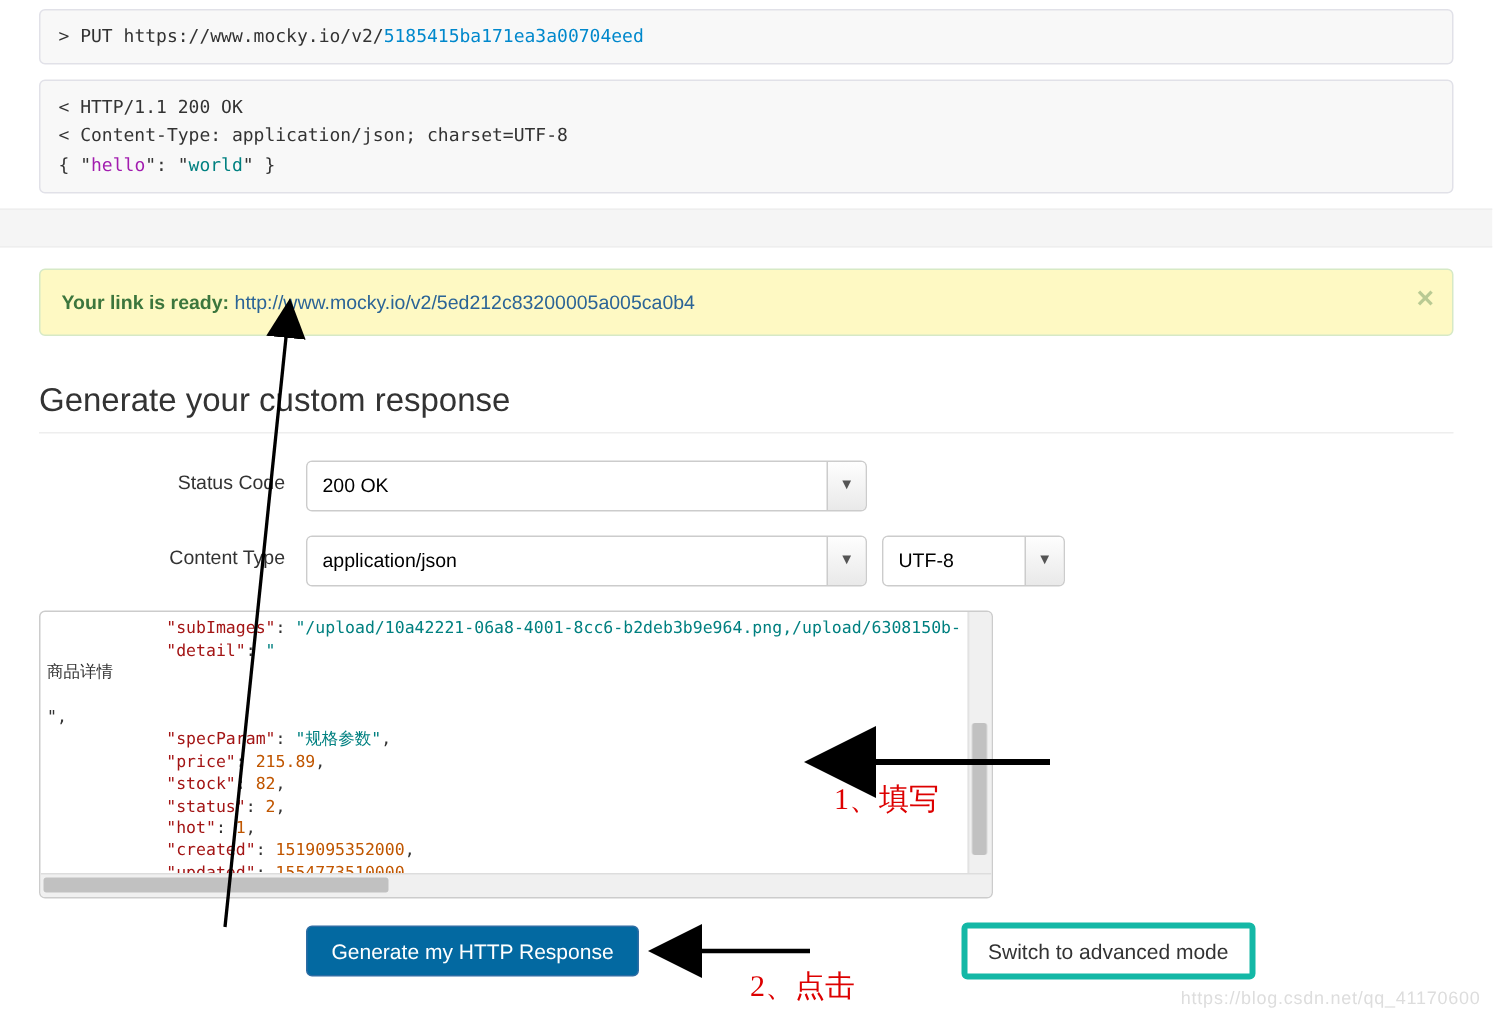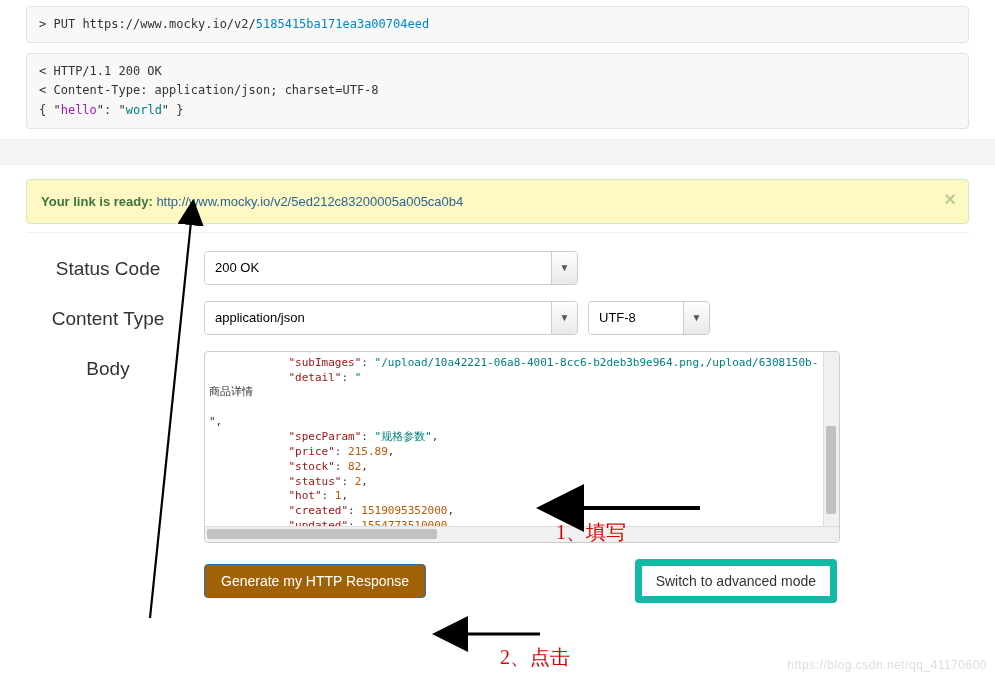--- a/index.html
+++ b/index.html
@@ -59,24 +59,24 @@
   }
   .hr { border-top: 1px solid #eee; margin: 8px 0 18px 0; }
   .form-horizontal { }
   .form-row {
     display: flex;
     align-items: flex-start;
     margin-bottom: 16px;
   }
   .form-label {
     width: 178px;
-    text-align: center;
+    text-align: right;
     padding-right: 14px;
     padding-top: 7px;
-    font-size: 19px;
+    font-size: 13px;
     color: #333;
   }
   .form-controls {
     flex: 1;
     display: flex;
     gap: 10px;
     align-items: flex-start;
   }
   .select-wrap {
     display: inline-flex;
@@ -154,32 +154,32 @@
     background: #c1c1c1; border-radius: 2px;
   }
   .actions-row {
     display: flex;
     align-items: center;
     gap: 20px;
     margin-left: 178px;
     margin-top: 8px;
   }
   .btn-primary {
-    background: #a16207;
+    background: #0369a1;
     color: #fff;
     border: 1px solid #2e6da4;
     border-radius: 4px;
     padding: 8px 16px;
     font-size: 14px;
     cursor: pointer;
   }
   .btn-default {
     background: #fff;
     color: #333;
-    border: 7px solid #14b8a6;
+    border: 4px solid #14b8a6;
     border-radius: 4px;
     padding: 7px 14px;
     font-size: 14px;
     cursor: pointer;
     margin-left: auto;
     margin-right: 132px;
     text-align: center;
   }
   
   .anno-label {
@@ -216,20 +216,21 @@
 <div class="spacer"></div>
 
 <div class="page">
 
   <div class="alert">
     <strong>Your link is ready:</strong>
     <a href="#">http://www.mocky.io/v2/5ed212c83200005a005ca0b4</a>
     <span class="close">×</span>
   </div>
 
+  <h2 class="section-title">Generate your custom response</h2>
   <div class="hr"></div>
 
   <div class="form-horizontal">
 
     <div class="form-row">
       <div class="form-label">Status Code</div>
       <div class="form-controls">
         <div class="select-wrap">
           <select class="select-status">
             <option>200 OK</option>
@@ -251,21 +252,20 @@
         <div class="select-wrap">
           <select class="select-charset">
             <option>UTF-8</option>
           </select>
           <span class="select-caret">▼</span>
         </div>
       </div>
     </div>
 
     <div class="form-row">
-      <div class="form-label">Body</div>
       <div class="form-controls">
         <div class="textarea-wrap">
           <pre class="body-pre" id="body-pre">            <span class="k">"subImages"</span>: <span class="s">"/upload/10a42221-06a8-4001-8cc6-b2deb3b9e964.png,/upload/6308150b-</span>
             <span class="k">"detail"</span>: <span class="s">"</span>
 <span class="cn">商品详情</span>
 
 ",
             <span class="k">"specParam"</span>: <span class="s">"规格参数"</span>,
             <span class="k">"price"</span>: <span class="n">215.89</span>,
             <span class="k">"stock"</span>: <span class="n">82</span>,

